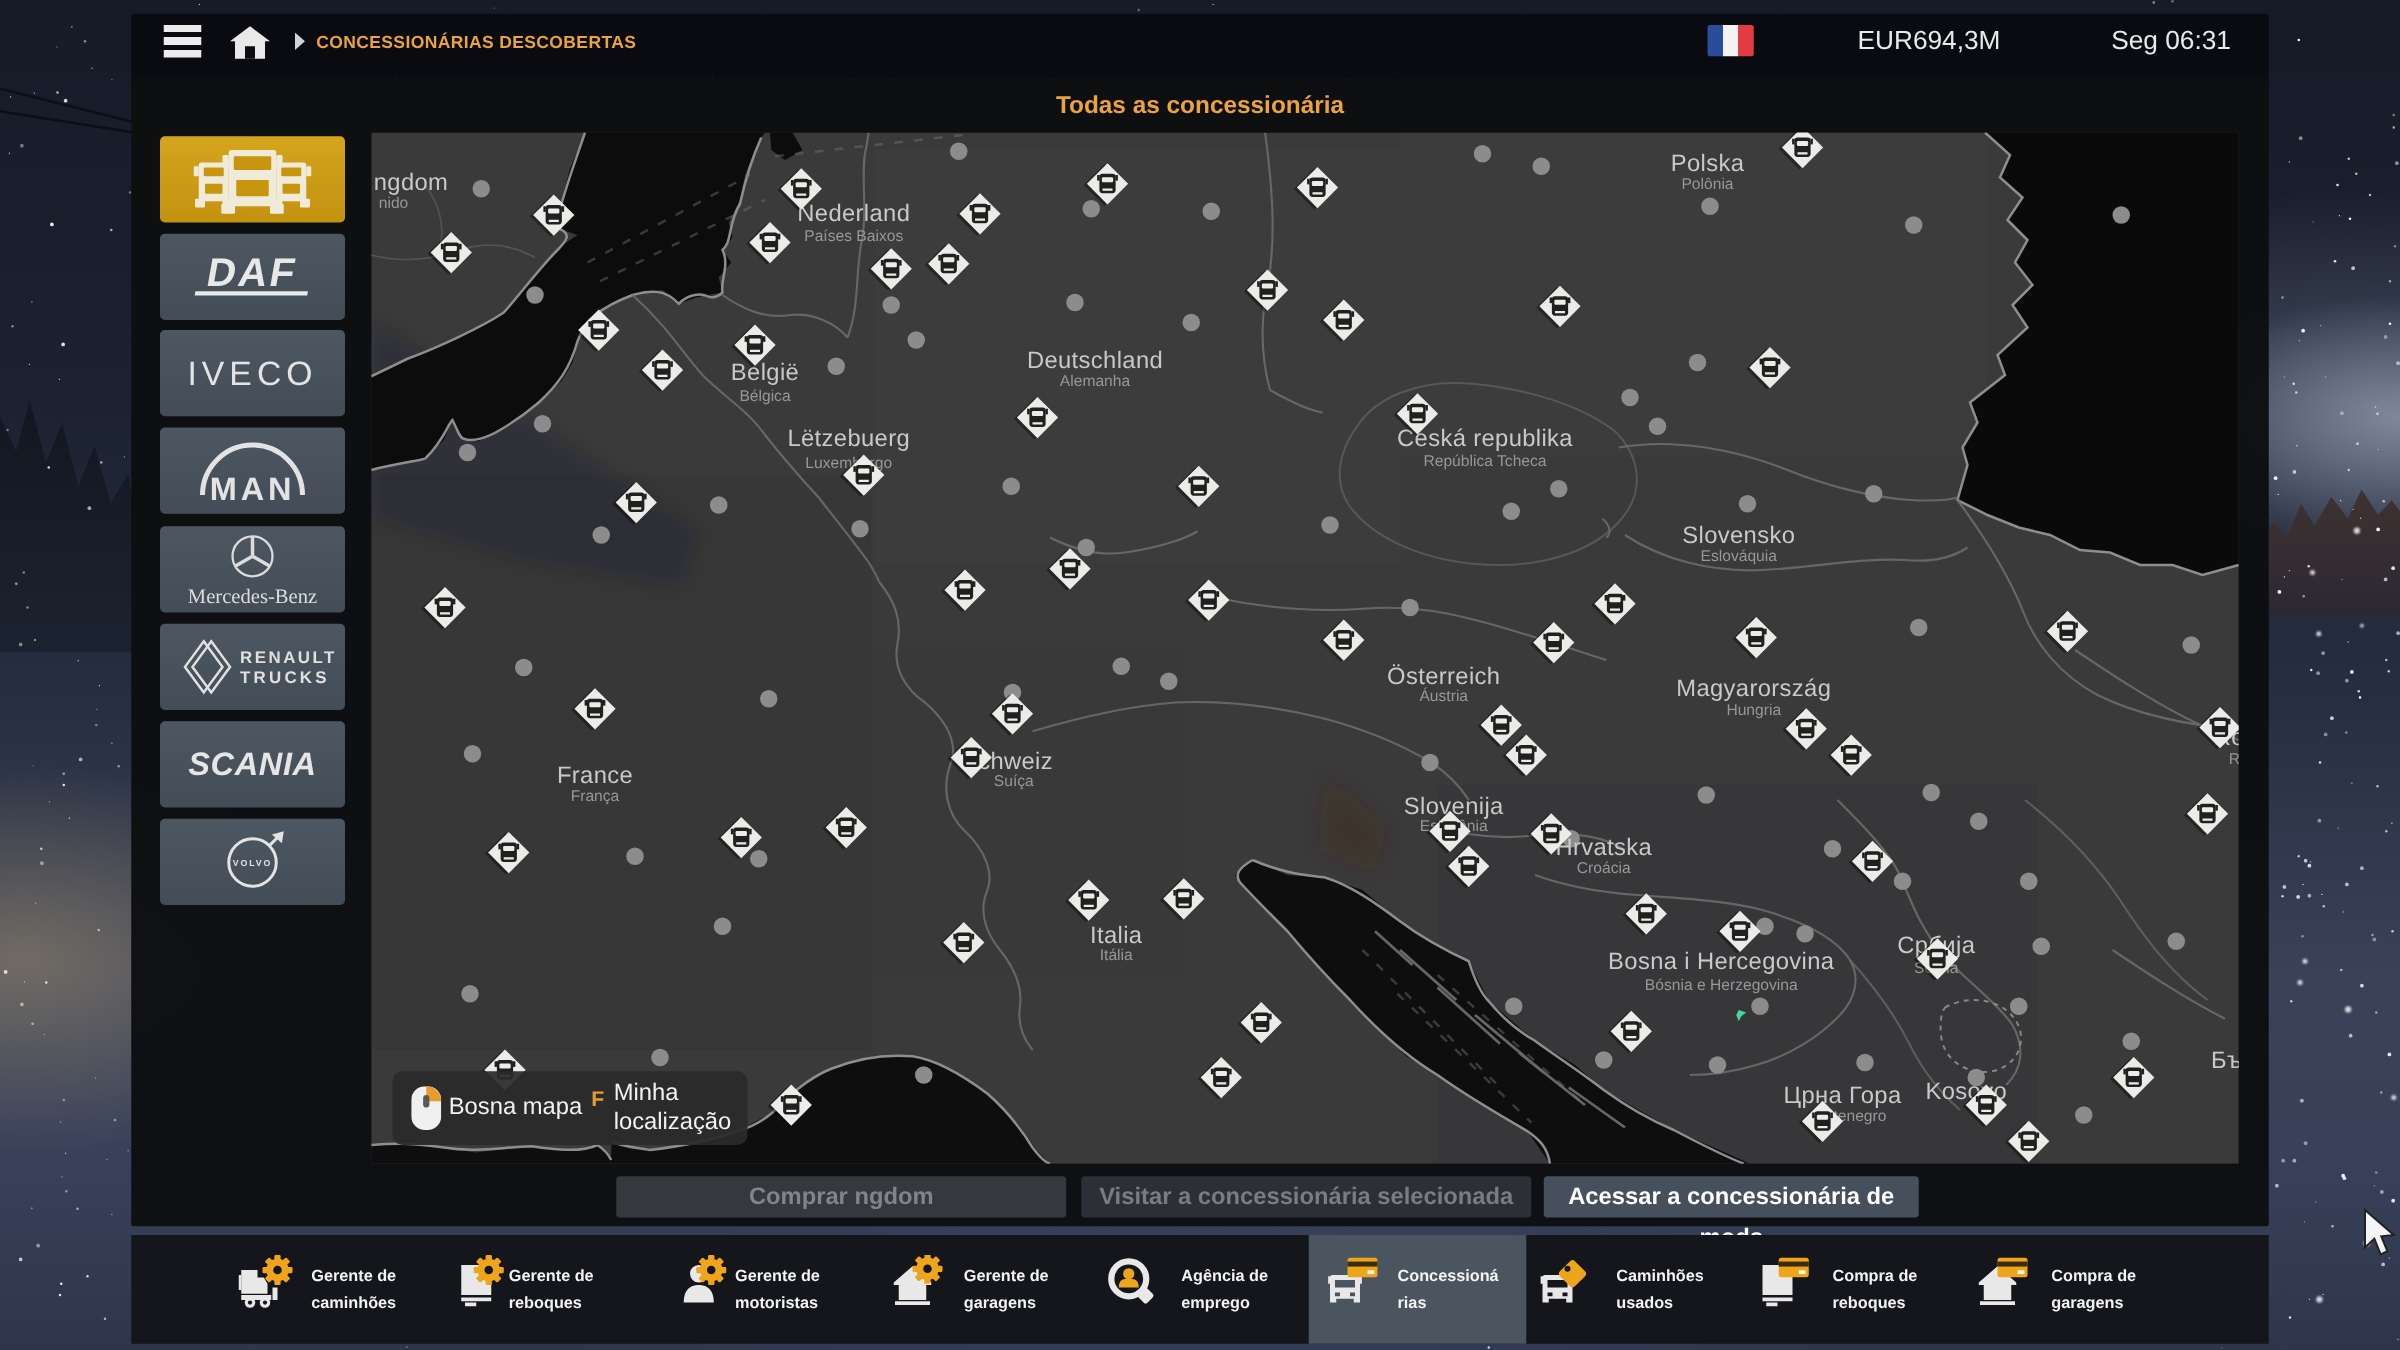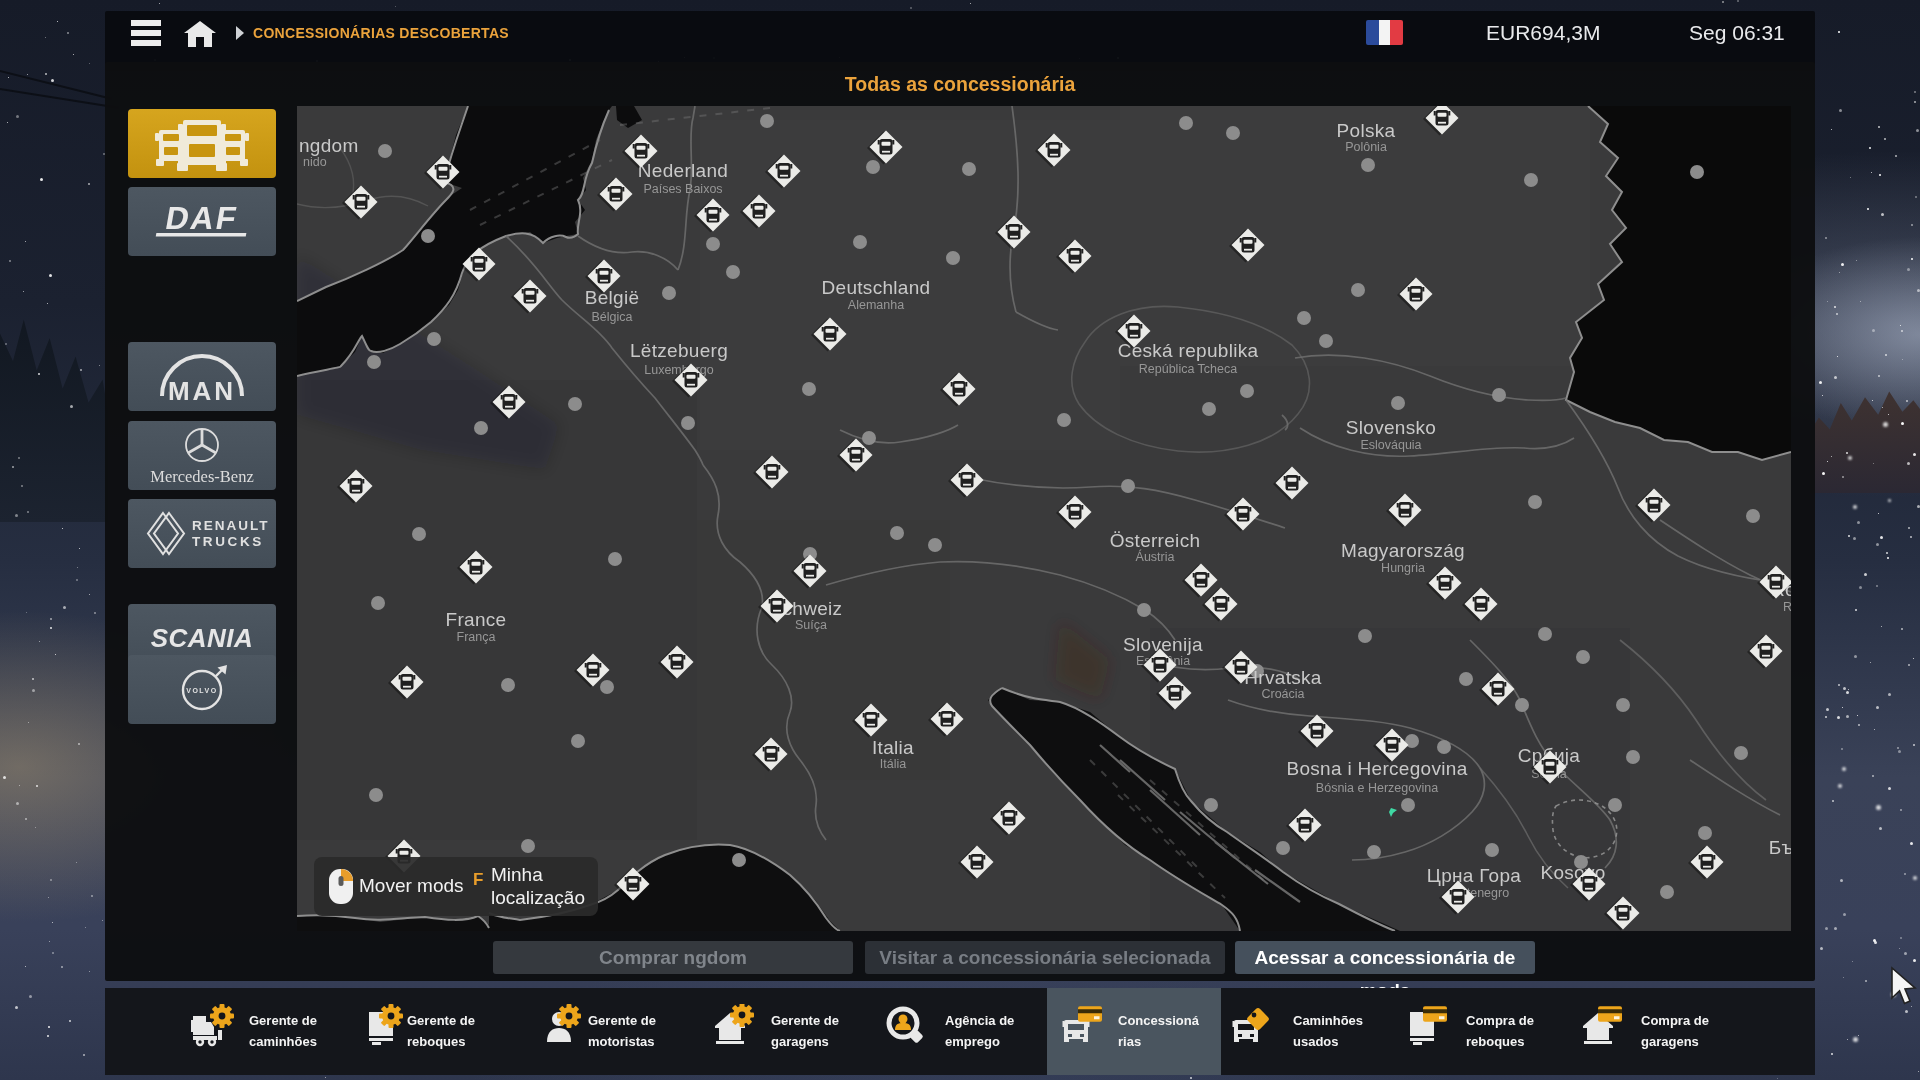--- a/index.html
+++ b/index.html
@@ -303,20 +303,25 @@
 </svg>
     </div>
 <div class="sbtn" style="top:125px">
       <svg width="148" height="69" viewBox="0 0 148 69">
 <g fill="#e8e8e8">
  <text x="74" y="42" font-size="32" text-anchor="middle" letter-spacing="2" font-family="Liberation Sans,sans-serif" font-weight="bold" transform="skewX(-10)" transform-origin="74 30">DAF</text>
  <rect x="28" y="46" width="90" height="3.4" transform="skewX(-10)" transform-origin="73 48"></rect>
 </g>
 </svg>
     </div>
+<div class="sbtn" style="top:202px">
+      <svg width="148" height="69" viewBox="0 0 148 69">
+<text x="74" y="44" font-size="27" text-anchor="middle" letter-spacing="4" fill="#e3e3e3" font-family="Liberation Sans,sans-serif">IVECO</text>
+</svg>
+    </div>
 <div class="sbtn" style="top:280px">
       <svg width="148" height="69" viewBox="0 0 148 69">
 <path d="M34 54 A 40 40 0 0 1 114 54" fill="none" stroke="#e3e3e3" stroke-width="4"></path>
 <text x="74" y="58" font-size="26" text-anchor="middle" letter-spacing="3" fill="#e3e3e3" font-family="Liberation Sans,sans-serif" font-weight="bold">MAN</text>
 </svg>
     </div>
 <div class="sbtn" style="top:359px">
       <svg width="148" height="69" viewBox="0 0 148 69">
 <circle cx="74" cy="24" r="16" fill="none" stroke="#dcdcdc" stroke-width="1.8"></circle>
 <g stroke="#dcdcdc" stroke-width="2.8">
@@ -330,21 +335,21 @@
 <div class="sbtn" style="top:437px">
       <svg width="148" height="69" viewBox="0 0 148 69">
 <g fill="none" stroke="#e0e0e0" stroke-width="2">
  <path d="M35 14 L50 34.5 L35 55 L20 34.5 Z"></path>
  <path d="M41 14 L56 34.5 L41 55 L26 34.5 Z"></path>
 </g>
 <text x="64" y="31" font-size="13.5" fill="#e0e0e0" letter-spacing="2" font-family="Liberation Sans,sans-serif" font-weight="bold">RENAULT</text>
 <text x="64" y="47" font-size="13.5" fill="#e0e0e0" letter-spacing="2.6" font-family="Liberation Sans,sans-serif" font-weight="bold">TRUCKS</text>
 </svg>
     </div>
-<div class="sbtn" style="top:542px">
+<div class="sbtn" style="top:515px">
       <svg width="148" height="69" viewBox="0 0 148 69">
 <text x="74" y="43" font-size="26" text-anchor="middle" letter-spacing="0.5" fill="#e6e6e6" font-family="Liberation Sans,sans-serif" font-weight="bold" font-style="italic">SCANIA</text>
 </svg>
     </div>
 <div class="sbtn" style="top:593px">
       <svg width="148" height="69" viewBox="0 0 148 69">
 <circle cx="74" cy="35" r="19" fill="none" stroke="#e3e3e3" stroke-width="2.4"></circle>
 <path d="M87.5 21.5 L96 13" stroke="#e3e3e3" stroke-width="2.4"></path>
 <path d="M99 10 L97.5 19.5 L89.5 12.5 Z" fill="#e3e3e3"></path>
 <text x="74" y="38" font-size="7" text-anchor="middle" letter-spacing="1.5" fill="#e3e3e3" font-family="Liberation Sans,sans-serif" font-weight="bold">VOLVO</text>
@@ -602,21 +607,21 @@
 <use href="#dm" x="1589" y="884"></use>
 <use href="#dm" x="1623" y="913"></use>
 <use href="#dm" x="1707" y="862"></use>
 </svg>
 <div id="moverbox">
  <svg style="position:absolute;left:15px;top:12px" width="24" height="35" viewBox="0 0 24 35">
   <rect x="0" y="0" width="24" height="35" rx="11" fill="#f0f0f0"></rect>
   <path d="M12 0 A 12 12 0 0 1 24 12 L 12 12 Z" fill="#e89d2b"></path>
   <rect x="9.5" y="7" width="5" height="10" rx="2.5" fill="#5a5a5a"></rect>
  </svg>
- <div class="t1">Mover mods</div>
+ <div class="t1">Bosna mapa</div>
  <div class="fk">F</div>
  <div class="t2">Minha<br>localização</div>
 </div>
 
 <div class="abtn" id="ab1">Comprar ngdom</div>
 <div class="abtn" id="ab2">Visitar a concessionária selecionada</div>
 <div class="abtn" id="ab3">Acessar a concessionária de mods</div>
 <div id="navbar">
     <div id="navsel"></div>
 <div class="nitem" style="left:85px">

